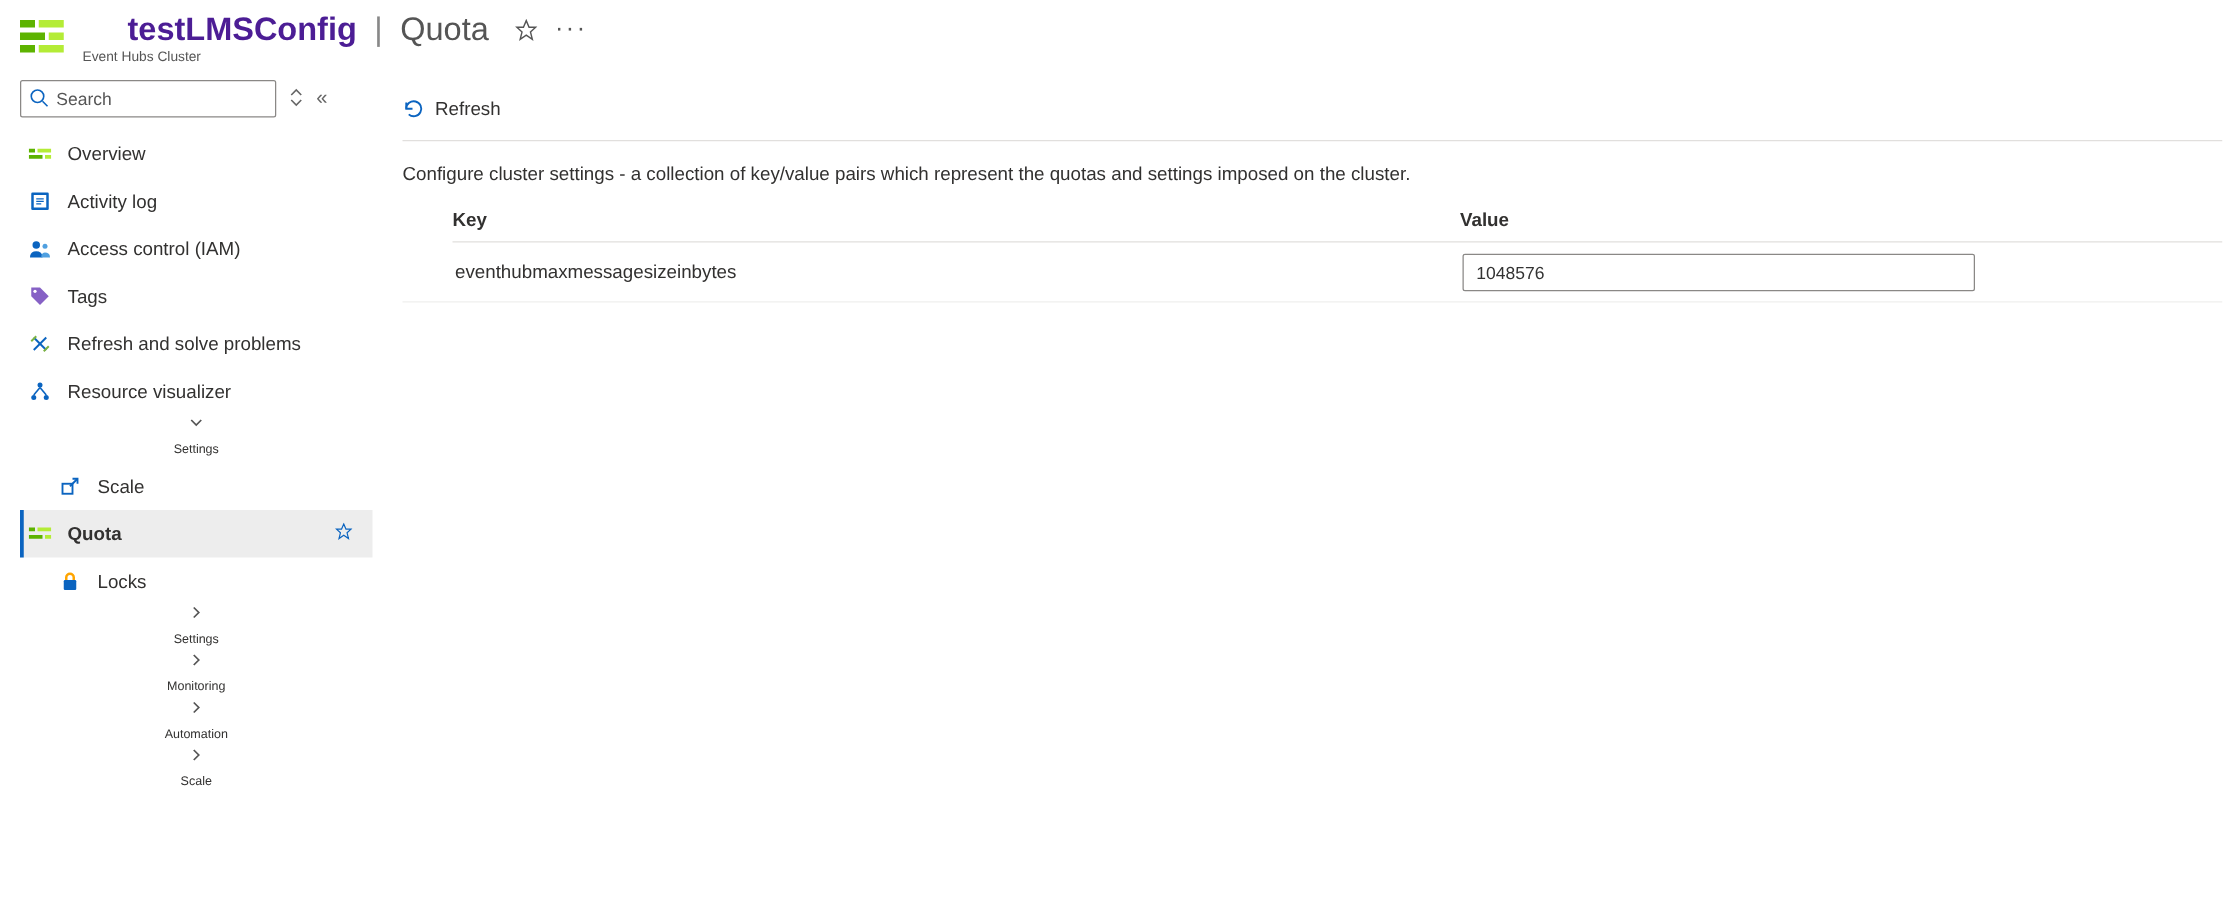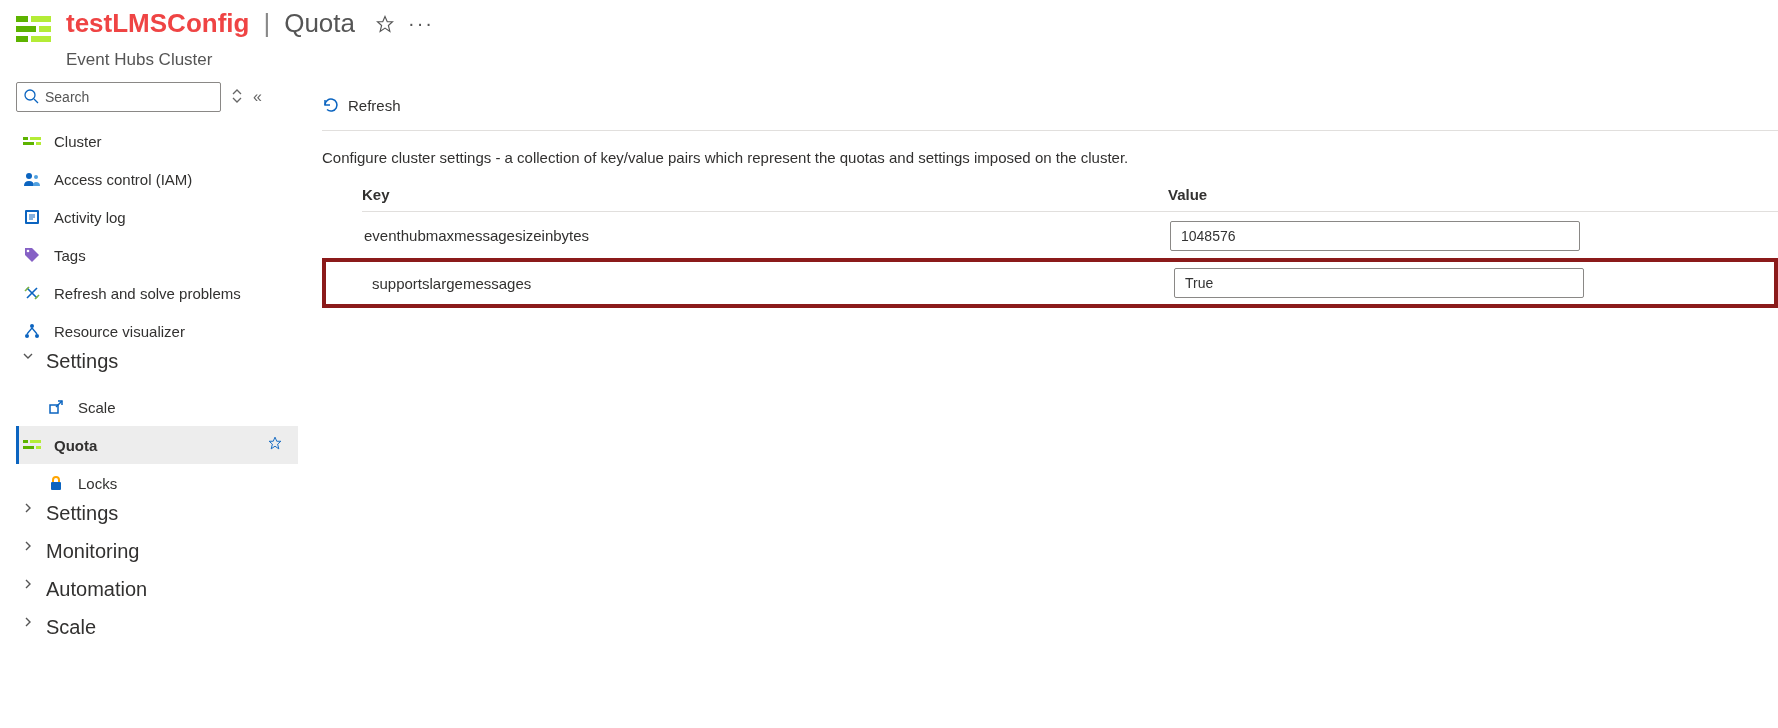--- a/index.html
+++ b/index.html
@@ -26,24 +26,24 @@
     gap: 4px;
     padding-top: 6px;
   }
   .header-icon .row { display: flex; gap: 3px; }
   .header-icon .seg1 { background:#5db300; height:6px; width:12px; }
   .header-icon .seg2 { background:#b4ec36; height:6px; width:20px; }
   .header-icon .seg2b { background:#5db300; height:6px; width:20px; }
   .header-icon .seg1b { background:#b4ec36; height:6px; width:12px; }
   .header-titles { display:flex; flex-direction:column; }
   .header-title-line { display:flex; align-items:center; gap:14px; }
-  .header-title { font-size: 26px; font-weight:600; color:#ef4444; }
+  .header-title { font-size: 26px; font-weight:600; color:#4c1d95;margin-left:36px; }
   .header-sub { font-size:26px; color:#555; }
   .header-sep { font-size:26px; color:#888; font-weight:300; }
-  .header-type { font-size:17px; color:#555; margin-top:11px; }
+  .header-type { font-size:11px; color:#555; margin-top:1px; }
   .header-actions { display:flex; gap:12px; align-items:center; margin-left:4px;}
   .icon-btn { cursor:pointer; color:#555; font-size:18px; display:flex; align-items:center; justify-content:center; width:24px; height:24px; }
 
   
   .body { display:flex; height: calc(100% - 70px); }
 
   
   .sidebar { width: 300px; padding: 0 2px 0 16px; border-right:none; }
   .search-row { display:flex; align-items:center; gap:10px; margin-bottom:10px; }
   .search-box { flex:0 0 205px; position:relative; }
@@ -59,21 +59,21 @@
   .collapse { color:#666; font-size:16px; cursor:pointer; letter-spacing:-4px; }
 
   .nav-item {
     display:flex; align-items:center; gap:12px;
     height:38px; padding:0 6px; cursor:pointer;
     color:#323130; font-size:15px;
   }
   .nav-item.selected { background:#ededed; font-weight:600; position:relative; border-left:3px solid #0b64c0; padding-left:3px;}
   .nav-item .icon { width:20px; display:flex; align-items:center; justify-content:center; }
   .nav-sub { padding-left:30px; }
-  .nav-group { display:flex; align-items:flex-start; gap:10px; height:38px; cursor:pointer; font-size:20px; color:#323130; padding:0 4px;}
+  .nav-group { display:flex; align-items:center; gap:10px; height:38px; cursor:pointer; font-size:10px; color:#323130; padding:0 4px;flex-direction:column;}
   .nav-group .chev { width:16px; color:#555; display:flex; align-items:center; justify-content:center;}
   .fav-star { margin-left:auto; color:#0b64c0; font-size:16px; padding-right:10px;}
 
   
   .main { flex:1; padding: 14px 0 0 22px; }
   .toolbar { display:flex; align-items:center; gap:10px; padding-bottom:16px; border-bottom:1px solid #e1dfdd; margin-bottom:18px;}
   .toolbar-btn { display:flex; align-items:center; gap:8px; cursor:pointer; font-size:15px; color:#323130; }
   .toolbar-btn svg { color:#0b64c0; }
   .description { font-size:15px; color:#323130; margin-bottom:20px; }
 
@@ -157,50 +157,50 @@
 
     <div class="nav-item">
       <span class="icon">
         <svg width="18" height="14" viewBox="0 0 18 14">
             <rect x="0" y="3" width="5" height="3" fill="#5db300"></rect>
             <rect x="7" y="3" width="11" height="3" fill="#b4ec36"></rect>
             <rect x="0" y="8" width="11" height="3" fill="#5db300"></rect>
             <rect x="13" y="8" width="5" height="3" fill="#b4ec36"></rect>
           </svg>
       </span>
-      <span>Cluster</span>
-    </div>
-
-    <div class="nav-item">
-      <span class="icon">
-        <svg width="18" height="16" viewBox="0 0 18 16" fill="#0b64c0">
-            <circle cx="6" cy="5" r="3"></circle>
-            <path d="M1 15 Q1 10 6 10 Q11 10 11 15 Z"></path>
-            <circle cx="13" cy="6" r="2" fill="#50a0e0"></circle>
-            <path d="M10 15 Q10 11 13 11 Q17 11 17 15 Z" fill="#50a0e0"></path>
-          </svg>
-      </span>
-      <span>Access control (IAM)</span>
+      <span>Overview</span>
     </div>
 
     <div class="nav-item">
       <span class="icon">
         <svg width="16" height="16" viewBox="0 0 16 16">
             <rect x="1" y="1" width="14" height="14" rx="1" fill="#0b64c0"></rect>
             <rect x="3" y="3" width="10" height="10" fill="#fff"></rect>
             <line x1="5" y1="6" x2="11" y2="6" stroke="#0b64c0" stroke-width="1"></line>
             <line x1="5" y1="8" x2="11" y2="8" stroke="#0b64c0" stroke-width="1"></line>
             <line x1="5" y1="10" x2="9" y2="10" stroke="#0b64c0" stroke-width="1"></line>
           </svg>
       </span>
       <span>Activity log</span>
     </div>
 
     <div class="nav-item">
       <span class="icon">
+        <svg width="18" height="16" viewBox="0 0 18 16" fill="#0b64c0">
+            <circle cx="6" cy="5" r="3"></circle>
+            <path d="M1 15 Q1 10 6 10 Q11 10 11 15 Z"></path>
+            <circle cx="13" cy="6" r="2" fill="#50a0e0"></circle>
+            <path d="M10 15 Q10 11 13 11 Q17 11 17 15 Z" fill="#50a0e0"></path>
+          </svg>
+      </span>
+      <span>Access control (IAM)</span>
+    </div>
+
+    <div class="nav-item">
+      <span class="icon">
         <svg width="16" height="16" viewBox="0 0 16 16">
             <path d="M1 1 L8 1 L15 8 L8 15 L1 8 Z" fill="#8661c5"></path>
             <circle cx="4" cy="4" r="1.3" fill="#fff"></circle>
           </svg>
       </span>
       <span>Tags</span>
     </div>
 
     <div class="nav-item">
       <span class="icon">
@@ -324,21 +324,15 @@
     <div class="kv-header">
       <div class="col-key">Key</div>
       <div class="col-val">Value</div>
     </div>
 
     <div class="kv-row">
       <div class="col-key">eventhubmaxmessagesizeinbytes</div>
       <div class="col-val"><input value="1048576" style=""></div>
     </div>
 
-    <div class="highlight-row">
-      <div class="kv-row">
-        <div class="col-key">supportslargemessages</div>
-        <div class="col-val"><input value="True" style=""></div>
-      </div>
-    </div>
 
   </div>
 </div>
 
 </body></html>

